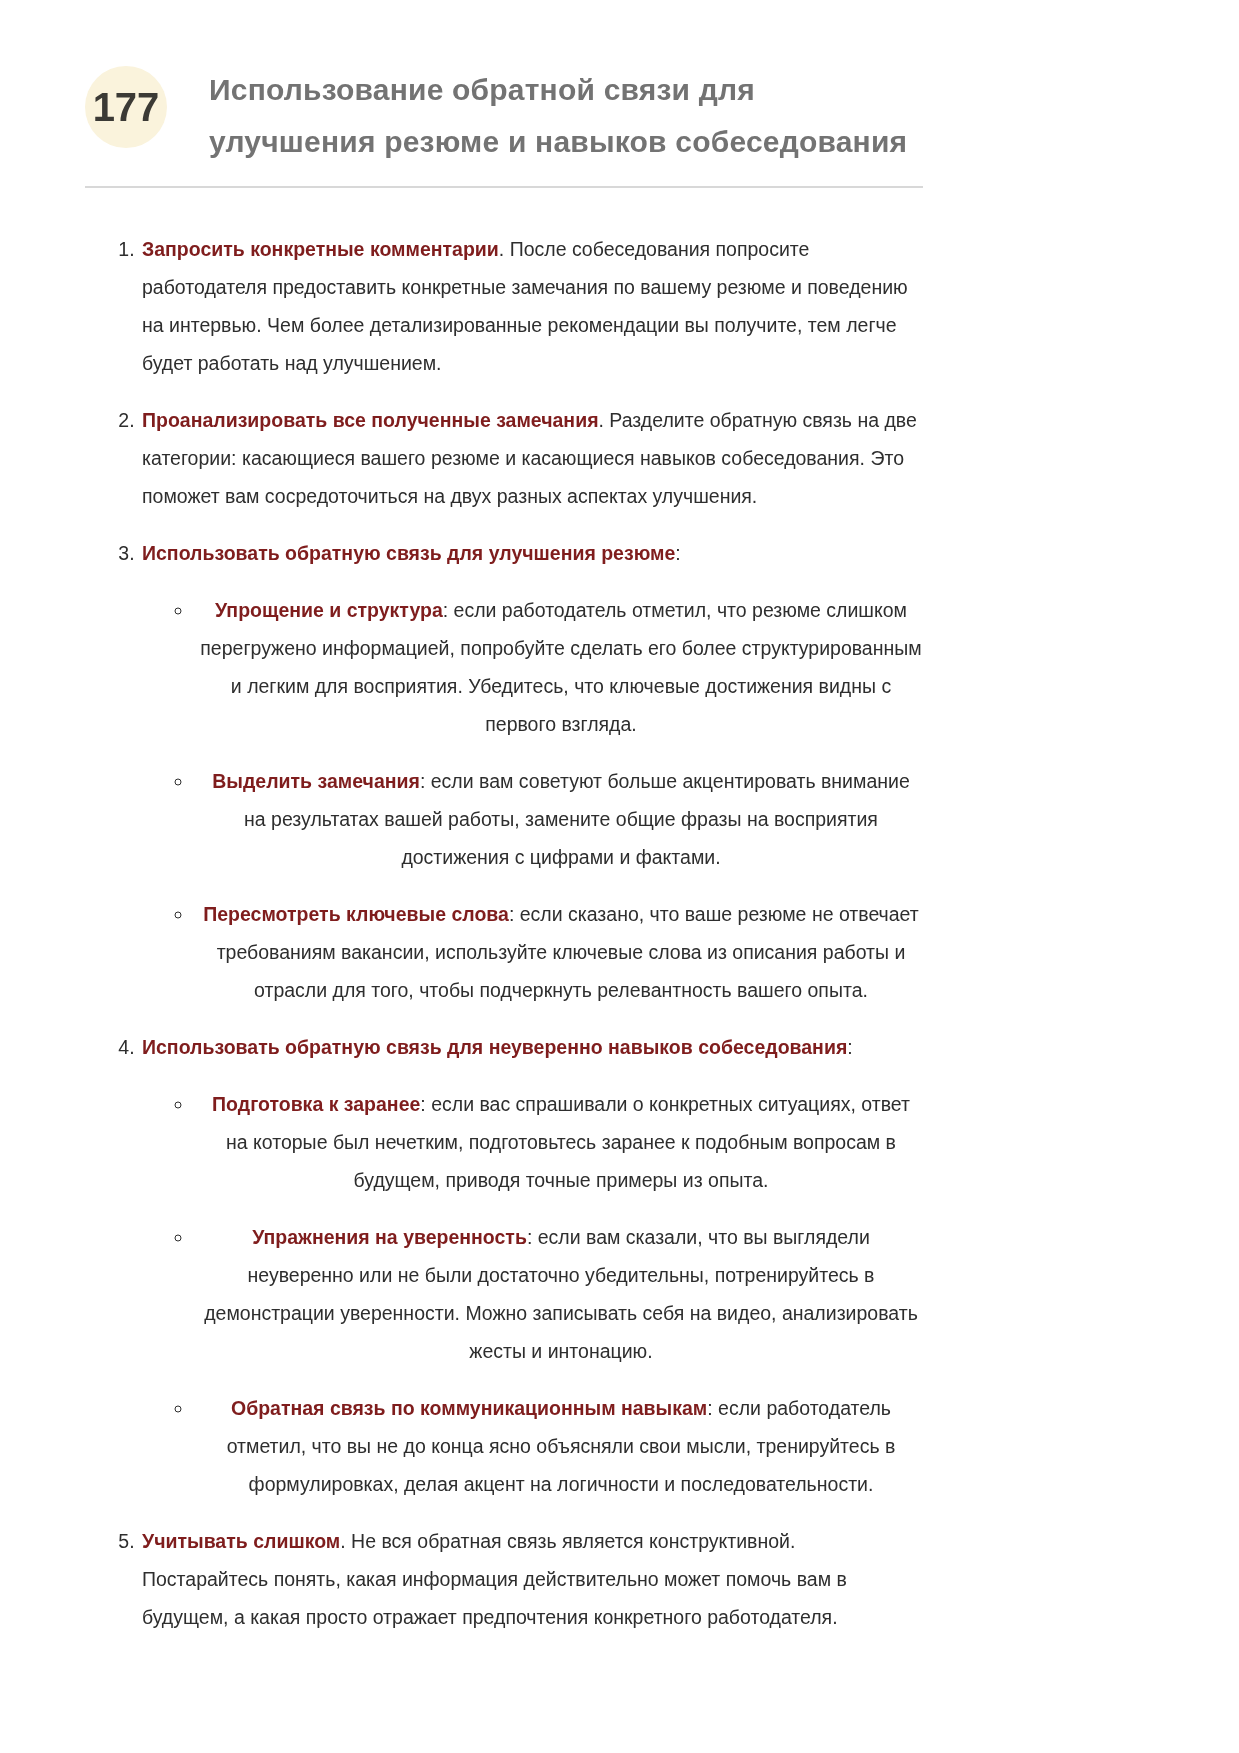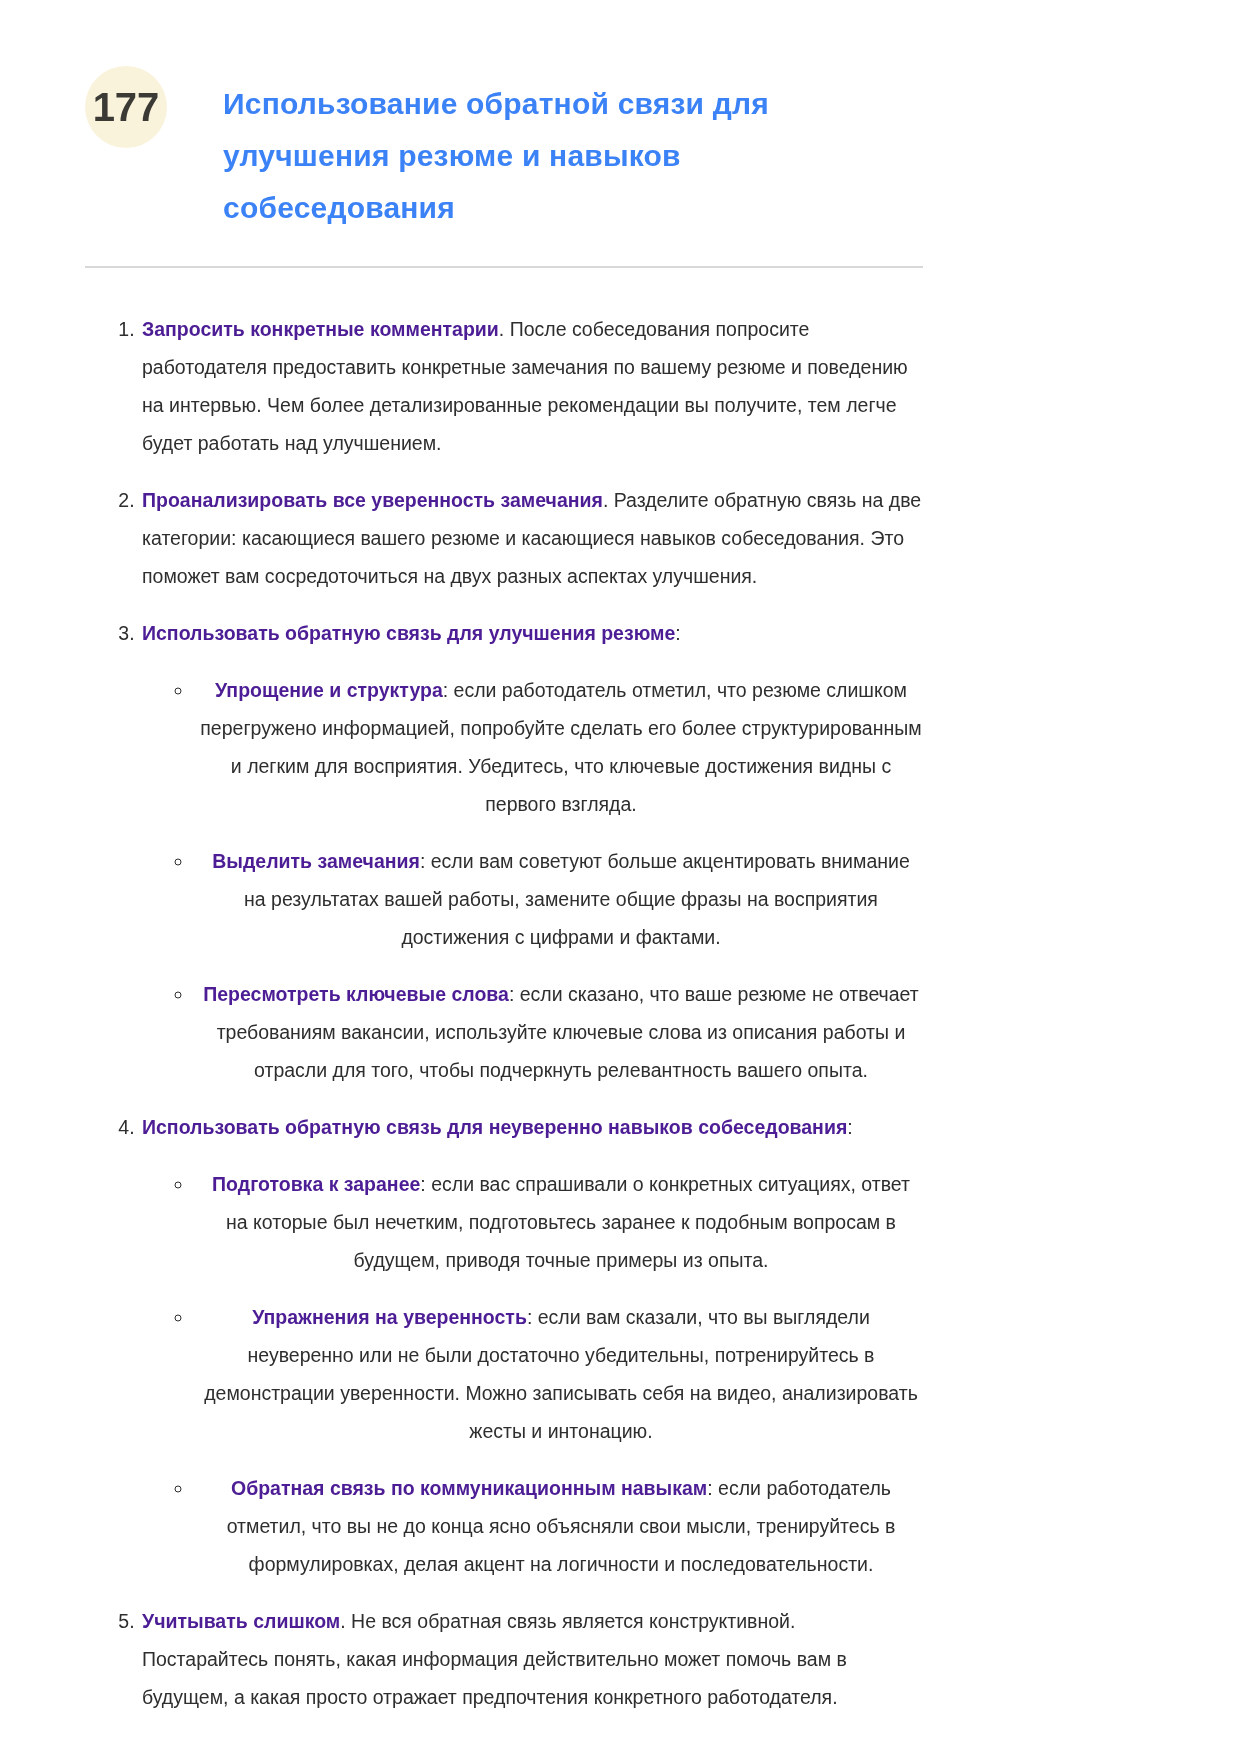--- a/index.html
+++ b/index.html
@@ -33,26 +33,26 @@
     background: #faf3dc;
     color: #3b3a35;
     font-size: 40px;
     font-weight: 700;
     display: flex;
     align-items: center;
     justify-content: center;
     margin-top: 4px;
   }
   .title {
-    margin: 16px;
+    margin: 2px;
     max-width: 790px;
     font-size: 30px;
     line-height: 52px;
     font-weight: 700;
-    color: #3b82f6;
+    color: #737373;
     letter-spacing: 0.2px;
   }
   .divider {
     height: 2px;
     background: #d8d8d8;
     margin-top: 16px;
   }
   .content {
     margin-top: 42px;
   }
@@ -78,21 +78,21 @@
   ul.sub-list > li {
     margin-bottom: 19px;
     padding-left: 5px;
     text-align: center;
   }
   ul.sub-list > li:last-child {
     margin-bottom: 0;
   }
   .lead {
     font-weight: 700;
-    color: #4c1d95;
+    color: #7f1d1d;
   }
   .rest {
     font-weight: 400;
     color: #2e2e2e;
   }
 </style>
 </head>
 <body>
 
 <div class="page">
@@ -107,21 +107,21 @@
   <div class="divider"></div>
 
   <div class="content">
     <ol class="main-list">
 
       <li>
         <span class="lead">Запросить конкретные комментарии</span><span class="rest">. После собеседования попросите работодателя предоставить конкретные замечания по вашему резюме и поведению на интервью. Чем более детализированные рекомендации вы получите, тем легче будет работать над улучшением.</span>
       </li>
 
       <li>
-        <span class="lead">Проанализировать все уверенность замечания</span><span class="rest">. Разделите обратную связь на две категории: касающиеся вашего резюме и касающиеся навыков собеседования. Это поможет вам сосредоточиться на двух разных аспектах улучшения.</span>
+        <span class="lead">Проанализировать все полученные замечания</span><span class="rest">. Разделите обратную связь на две категории: касающиеся вашего резюме и касающиеся навыков собеседования. Это поможет вам сосредоточиться на двух разных аспектах улучшения.</span>
       </li>
 
       <li>
         <span class="lead">Использовать обратную связь для улучшения резюме</span><span class="rest">:</span>
         <ul class="sub-list">
           <li>
             <span class="lead">Упрощение и структура</span><span class="rest">: если работодатель отметил, что резюме слишком перегружено информацией, попробуйте сделать его более структурированным и легким для восприятия. Убедитесь, что ключевые достижения видны с первого взгляда.</span>
           </li>
           <li>
             <span class="lead">Выделить замечания</span><span class="rest">: если вам советуют больше акцентировать внимание на результатах вашей работы, замените общие фразы на восприятия достижения с цифрами и фактами.</span>

